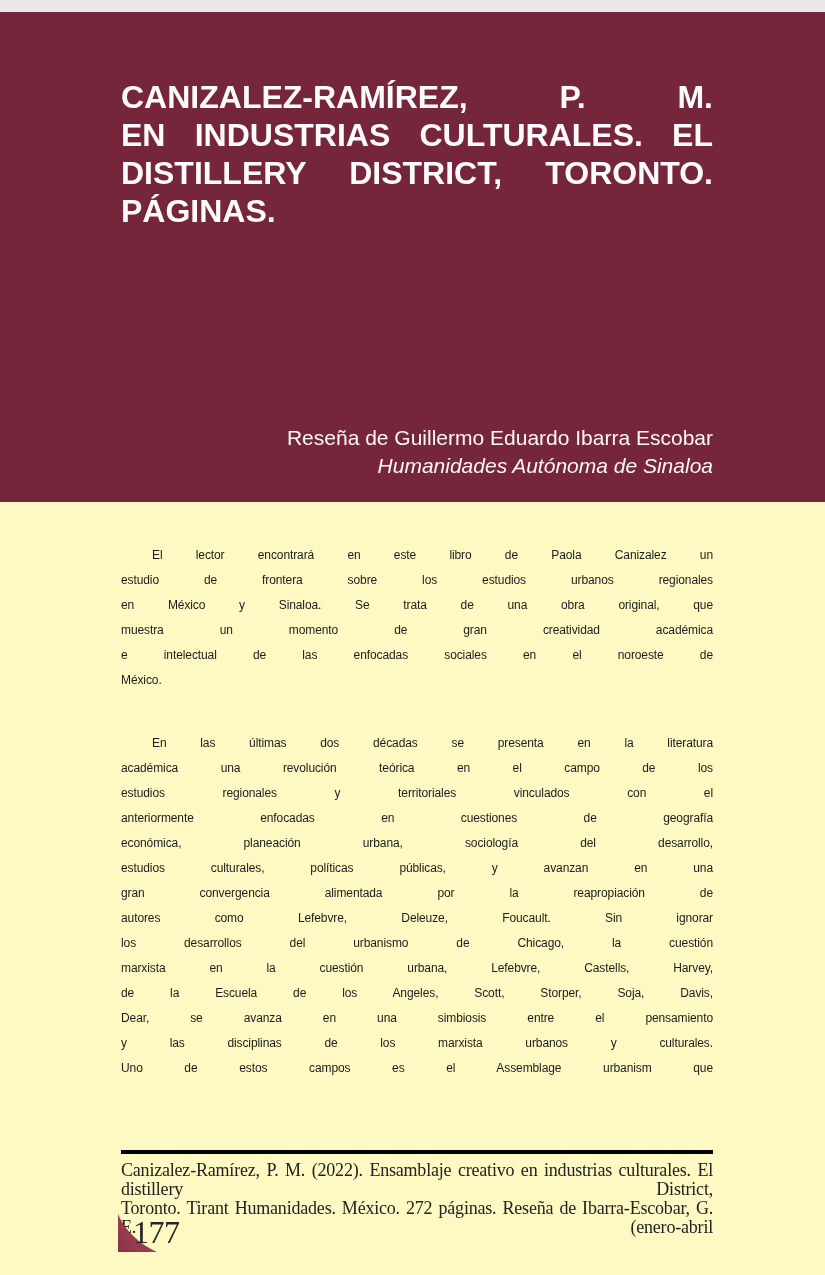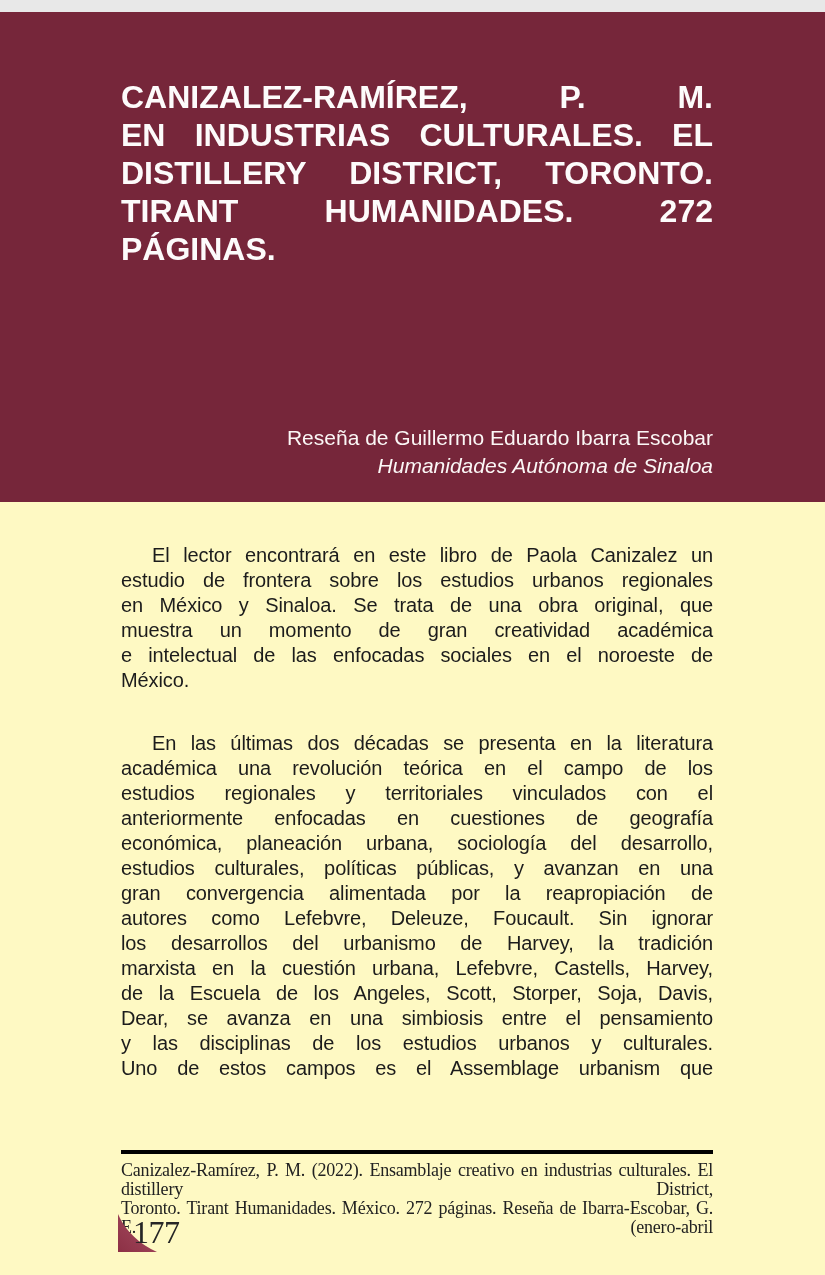--- a/index.html
+++ b/index.html
@@ -22,21 +22,21 @@
   .just { text-align:justify; text-align-last:justify; }
   .byline {
     position:absolute; right:112px; top:412px; width:600px;
     text-align:right; color:#fbf7f6;
     font-size:21px; line-height:28px;
   }
   .byline .affil { font-style:italic; }
   
   .body-text {
     position:absolute; left:121px; top:531px; width:592px;
-    color:#1c1c1c; font-size:20px; line-height:25px; letter-spacing:-0.1px;
+    color:#1c1c1c; font-size:12px; line-height:25px; letter-spacing:-0.1px;
   }
   .para.second { margin-top:38px; }
   .bline { white-space:normal; }
   .indent { padding-left:31px; }
   
   .footer-rule {
     position:absolute; left:121px; top:1138px; width:592px; height:4px;
     background:#000000;
   }
   .footer-cite {
@@ -55,21 +55,20 @@
 </head>
 <body>
 
 <div class="page">
 
   <div class="hero">
     <div class="title-block">
       <div class="title-line just">CANIZALEZ-RAMÍREZ, P. M.</div>
       <div class="title-line just">EN INDUSTRIAS CULTURALES. EL</div>
       <div class="title-line just">DISTILLERY DISTRICT, TORONTO.</div>
-      <div class="title-line just">TIRANT HUMANIDADES. 272</div>
       <div class="title-line">PÁGINAS.</div>
     </div>
     <div class="byline">
       <div class="name">Reseña de Guillermo Eduardo Ibarra Escobar</div>
       <div class="affil">Humanidades Autónoma de Sinaloa</div>
     </div>
   </div>
 
   <div class="body-text">
     <div class="para first">
@@ -82,25 +81,25 @@
     </div>
     <div class="para second">
       <div class="bline just indent">En las últimas dos décadas se presenta en la literatura</div>
       <div class="bline just">académica una revolución teórica en el campo de los</div>
       <div class="bline just">estudios regionales y territoriales vinculados con el</div>
       <div class="bline just">anteriormente enfocadas en cuestiones de geografía</div>
       <div class="bline just">económica, planeación urbana, sociología del desarrollo,</div>
       <div class="bline just">estudios culturales, políticas públicas, y avanzan en una</div>
       <div class="bline just">gran convergencia alimentada por la reapropiación de</div>
       <div class="bline just">autores como Lefebvre, Deleuze, Foucault. Sin ignorar</div>
-      <div class="bline just">los desarrollos del urbanismo de Harvey, la tradición</div>
+      <div class="bline just">los desarrollos del urbanismo de Chicago, la cuestión</div>
       <div class="bline just">marxista en la cuestión urbana, Lefebvre, Castells, Harvey,</div>
       <div class="bline just">de la Escuela de los Angeles, Scott, Storper, Soja, Davis,</div>
       <div class="bline just">Dear, se avanza en una simbiosis entre el pensamiento</div>
-      <div class="bline just">y las disciplinas de los estudios urbanos y culturales.</div>
+      <div class="bline just">y las disciplinas de los marxista urbanos y culturales.</div>
       <div class="bline just">Uno de estos campos es el Assemblage urbanism que</div>
     </div>
   </div>
 
   <div class="footer-rule"></div>
   <div class="footer-cite">
     <div class="fline just">Canizalez-Ramírez, P. M. (2022). Ensamblaje creativo en industrias culturales. El distillery District,</div>
     <div class="fline just">Toronto. Tirant Humanidades. México. 272 páginas. Reseña de Ibarra-Escobar, G. E. (enero-abril</div>
   </div>
 

